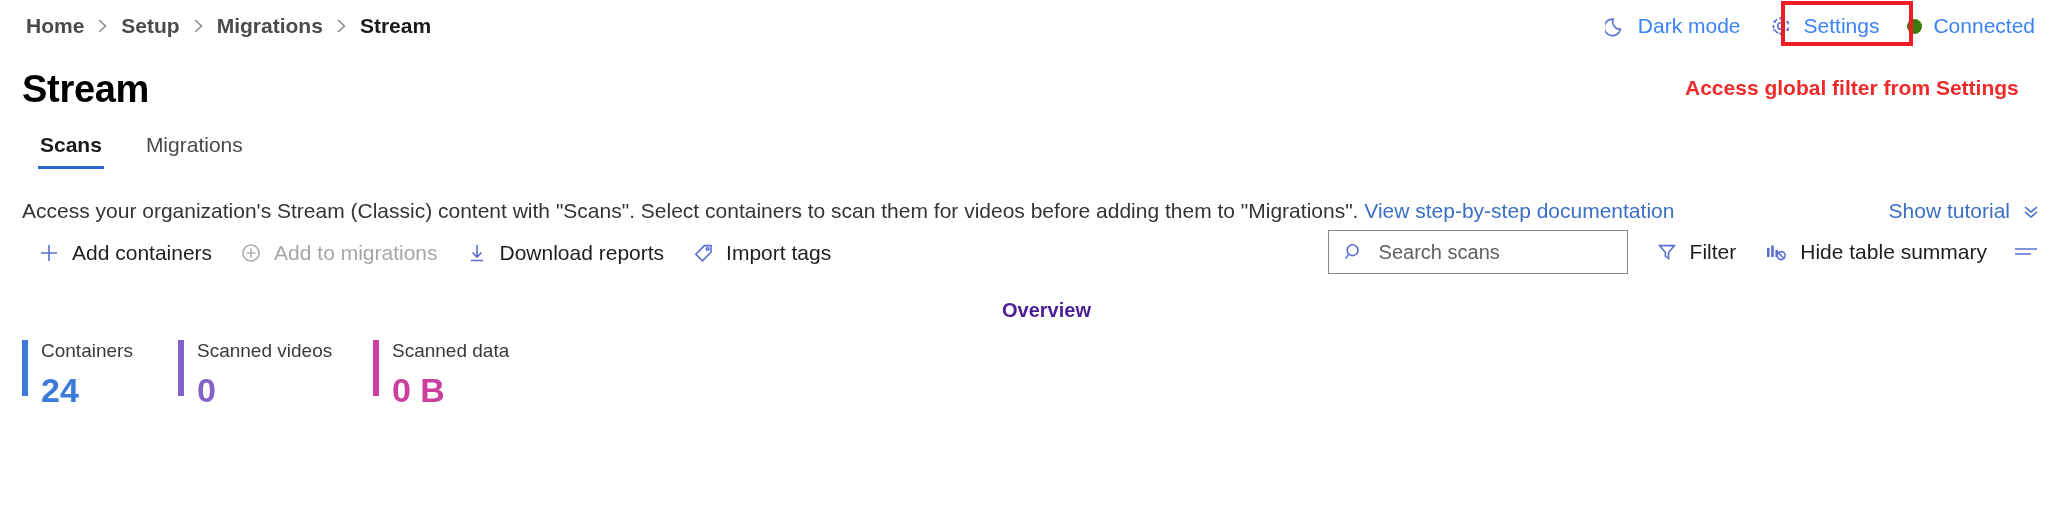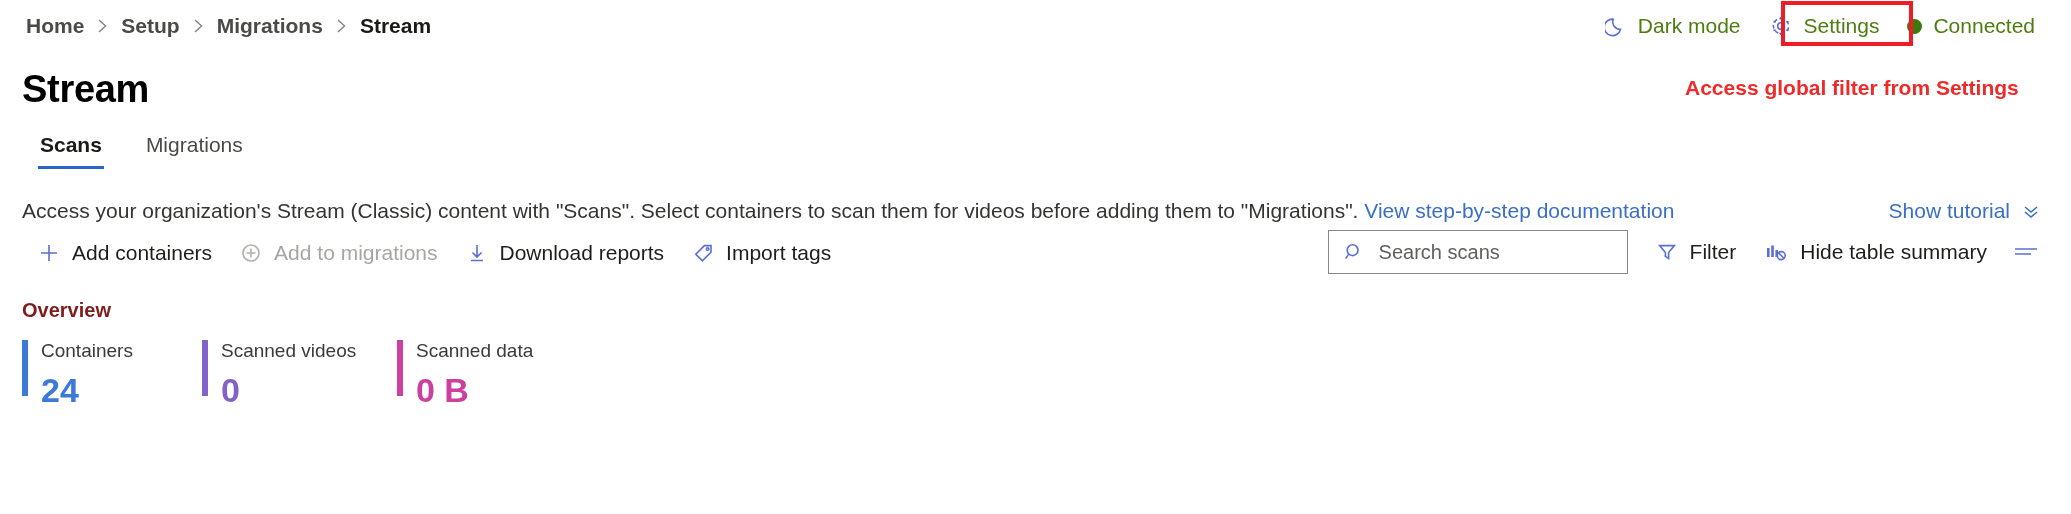--- a/index.html
+++ b/index.html
@@ -35,21 +35,21 @@
   .topbar-right {
     position: absolute;
     right: 22px; top: 0;
     height: 52px;
     display: flex;
     align-items: center;
     gap: 0;
   }
   .top-action {
     display: flex; align-items: center;
-    font-size: 21px; color: #4d7c0f;
+    font-size: 21px; color: #3b82f6;
     padding: 0 14px;
     height: 40px;
     white-space: nowrap;
   }
   .top-action .glyph { margin-right: 11px; display:flex; align-items:center; }
 
   
   .highlight-box {
     position: absolute;
     left: 1781px; top: 1px;
@@ -181,21 +181,22 @@
 
   svg { display: block; }
   .stroke { fill: none; stroke: #5b6fd0; stroke-width: 1.6; }
   .stroke-grey { fill: none; stroke: #b3b1af; stroke-width: 1.6; }
 
   
   .overview-title {
     margin: 22px 0 0 22px;
     font-size: 20px;
     font-weight: bold;
-    color: #7f1d1d;
+    color: #4c1d95;
+    text-align: center;
   }
   .stats {
     margin: 18px 0 0 22px;
     display: flex;
     align-items: flex-start;
   }
   .stat { display: flex; padding-right: 18px; }
   .stat .bar {
     width: 6px;
     height: 56px;
@@ -389,21 +390,21 @@
       </span>
     </div>
 
   </div>
 </div>
 
 <div class="overview-title">Overview</div>
 
 <div class="stats">
 
-  <div class="stat" style="width:180px">
+  <div class="stat" style="width:156px">
     <div class="bar" style="background:#3b7ad9"></div>
     <div>
       <div class="stat-label">Containers</div>
       <div class="stat-value" style="color:#3b7ad9">24</div>
     </div>
   </div>
 
   <div class="stat" style="width:195px">
     <div class="bar" style="background:#8362c9"></div>
     <div>

